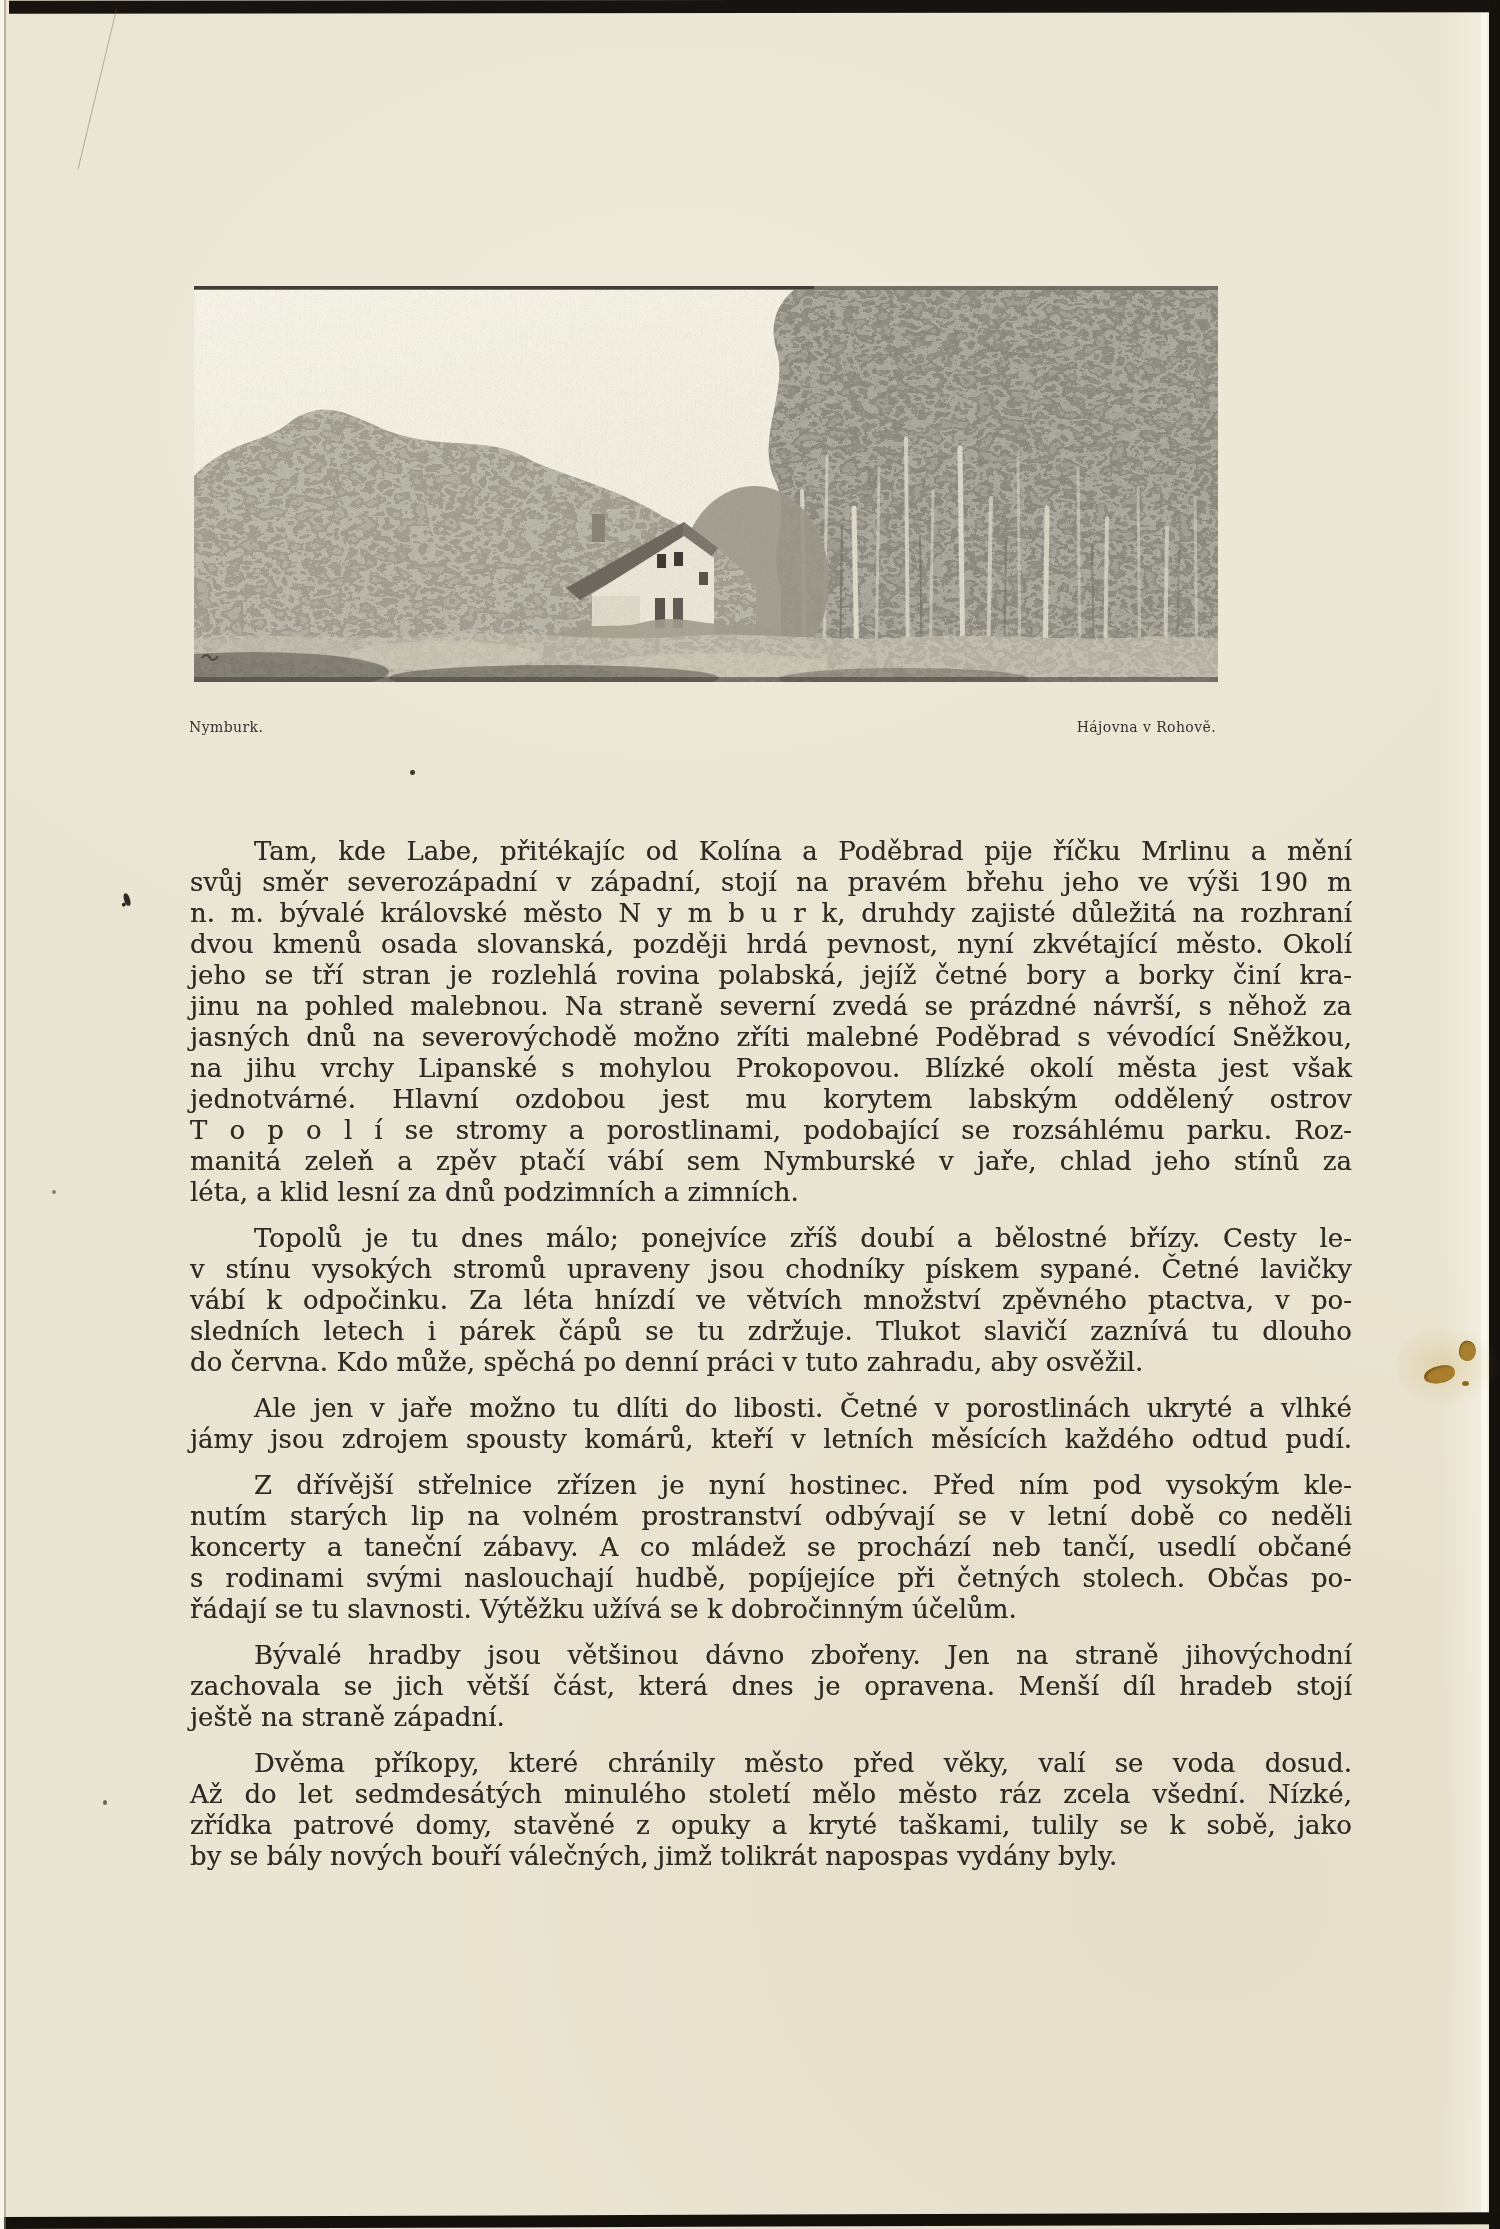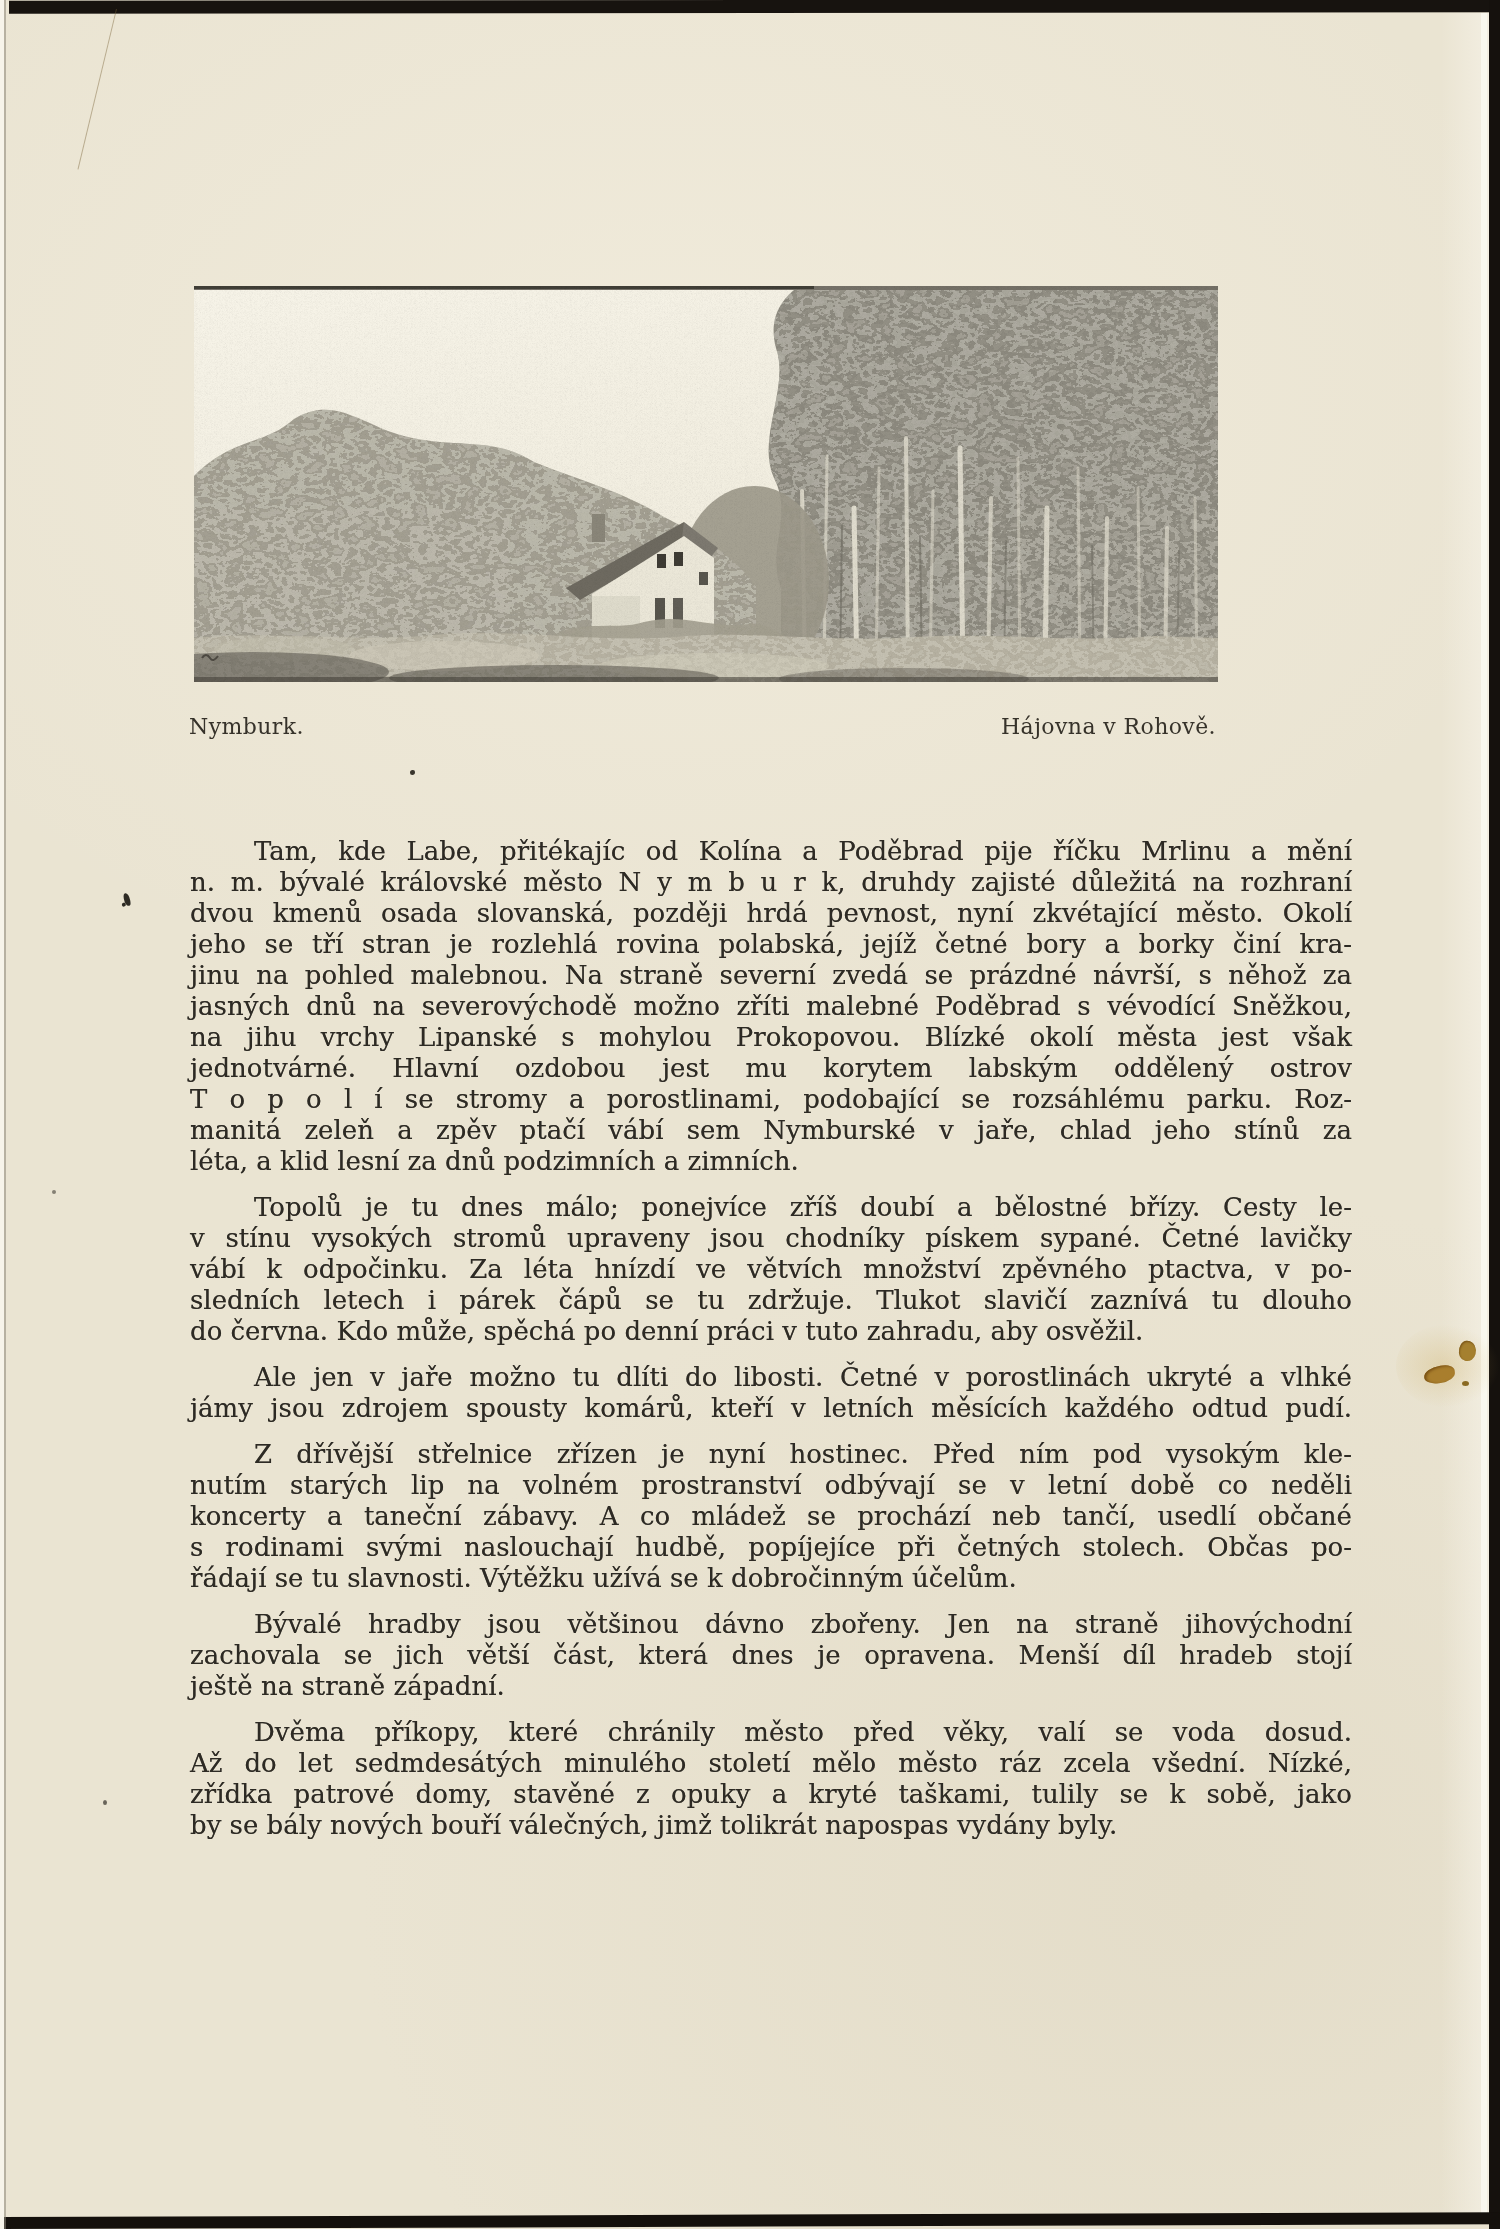--- a/index.html
+++ b/index.html
@@ -30,21 +30,21 @@
   .speck-a{position:absolute;left:410px;top:770px;width:5px;height:5px;background:#3a362e;border-radius:50% 40% 55% 45%;}
   .speck-b{position:absolute;left:124px;top:893px;width:6px;height:13px;background:#2e2b24;border-radius:40% 60% 30% 60%;transform:rotate(-10deg);}
   .speck-b::after{content:"";position:absolute;left:-3px;top:9px;width:4px;height:4px;background:#2e2b24;border-radius:50%;}
   .speck-c{position:absolute;left:52px;top:1190px;width:4px;height:4px;background:rgba(50,46,38,.55);border-radius:50%;}
   .speck-d{position:absolute;left:103px;top:1800px;width:4px;height:5px;background:rgba(50,46,38,.7);border-radius:50%;}
   
   .photo{position:absolute;left:194px;top:286px;width:1024px;height:396px;}
   .photo svg{display:block;width:100%;height:100%;}
   
   .caption-row{position:absolute;left:194px;top:712px;width:1024px;height:34px;}
-  .caption{position:absolute;top:0;font-size:22px;line-height:30px;color:#36322a;letter-spacing:.4px;}
+  .caption{position:absolute;top:0;font-size:14px;line-height:30px;color:#36322a;letter-spacing:.4px;}
   .caption.left{left:-5px;}
   .caption.right{right:2px;}
   
   .body-text{position:absolute;left:190px;top:836px;width:1162px;
     font-size:26px;color:#2d2a24;text-shadow:0 0 .5px rgba(45,42,36,.6);}
   .para + .para{margin-top:15px;}
   .pline{height:31px;line-height:31px;text-align:justify;text-align-last:justify;white-space:normal;}
   .pline.first{text-indent:64px;}
   .pline.plast{text-align-last:left;}
 </style>
@@ -185,20 +185,21 @@
   </div>
 
   <div class="caption-row">
     <div class="caption left">Nymburk.</div>
     <div class="caption right">Hájovna v Rohově.</div>
   </div>
 
   <div class="body-text">
       <div class="para">
         <div class="pline first">Tam, kde Labe, přitékajíc od Kolína a Poděbrad pije říčku Mrlinu a mění</div>
+        <div class="pline">svůj směr severozápadní v západní, stojí na pravém břehu jeho ve výši 190 m</div>
         <div class="pline">n. m. bývalé královské město N y m b u r k, druhdy zajisté důležitá na rozhraní</div>
         <div class="pline">dvou kmenů osada slovanská, později hrdá pevnost, nyní zkvétající město. Okolí</div>
         <div class="pline">jeho se tří stran je rozlehlá rovina polabská, jejíž četné bory a borky činí kra-</div>
         <div class="pline">jinu na pohled malebnou. Na straně severní zvedá se prázdné návrší, s něhož za</div>
         <div class="pline">jasných dnů na severovýchodě možno zříti malebné Poděbrad s vévodící Sněžkou,</div>
         <div class="pline">na jihu vrchy Lipanské s mohylou Prokopovou. Blízké okolí města jest však</div>
         <div class="pline">jednotvárné. Hlavní ozdobou jest mu korytem labským oddělený ostrov</div>
         <div class="pline">T o p o l í se stromy a porostlinami, podobající se rozsáhlému parku. Roz-</div>
         <div class="pline">manitá zeleň a zpěv ptačí vábí sem Nymburské v jaře, chlad jeho stínů za</div>
         <div class="pline plast">léta, a klid lesní za dnů podzimních a zimních.</div>

